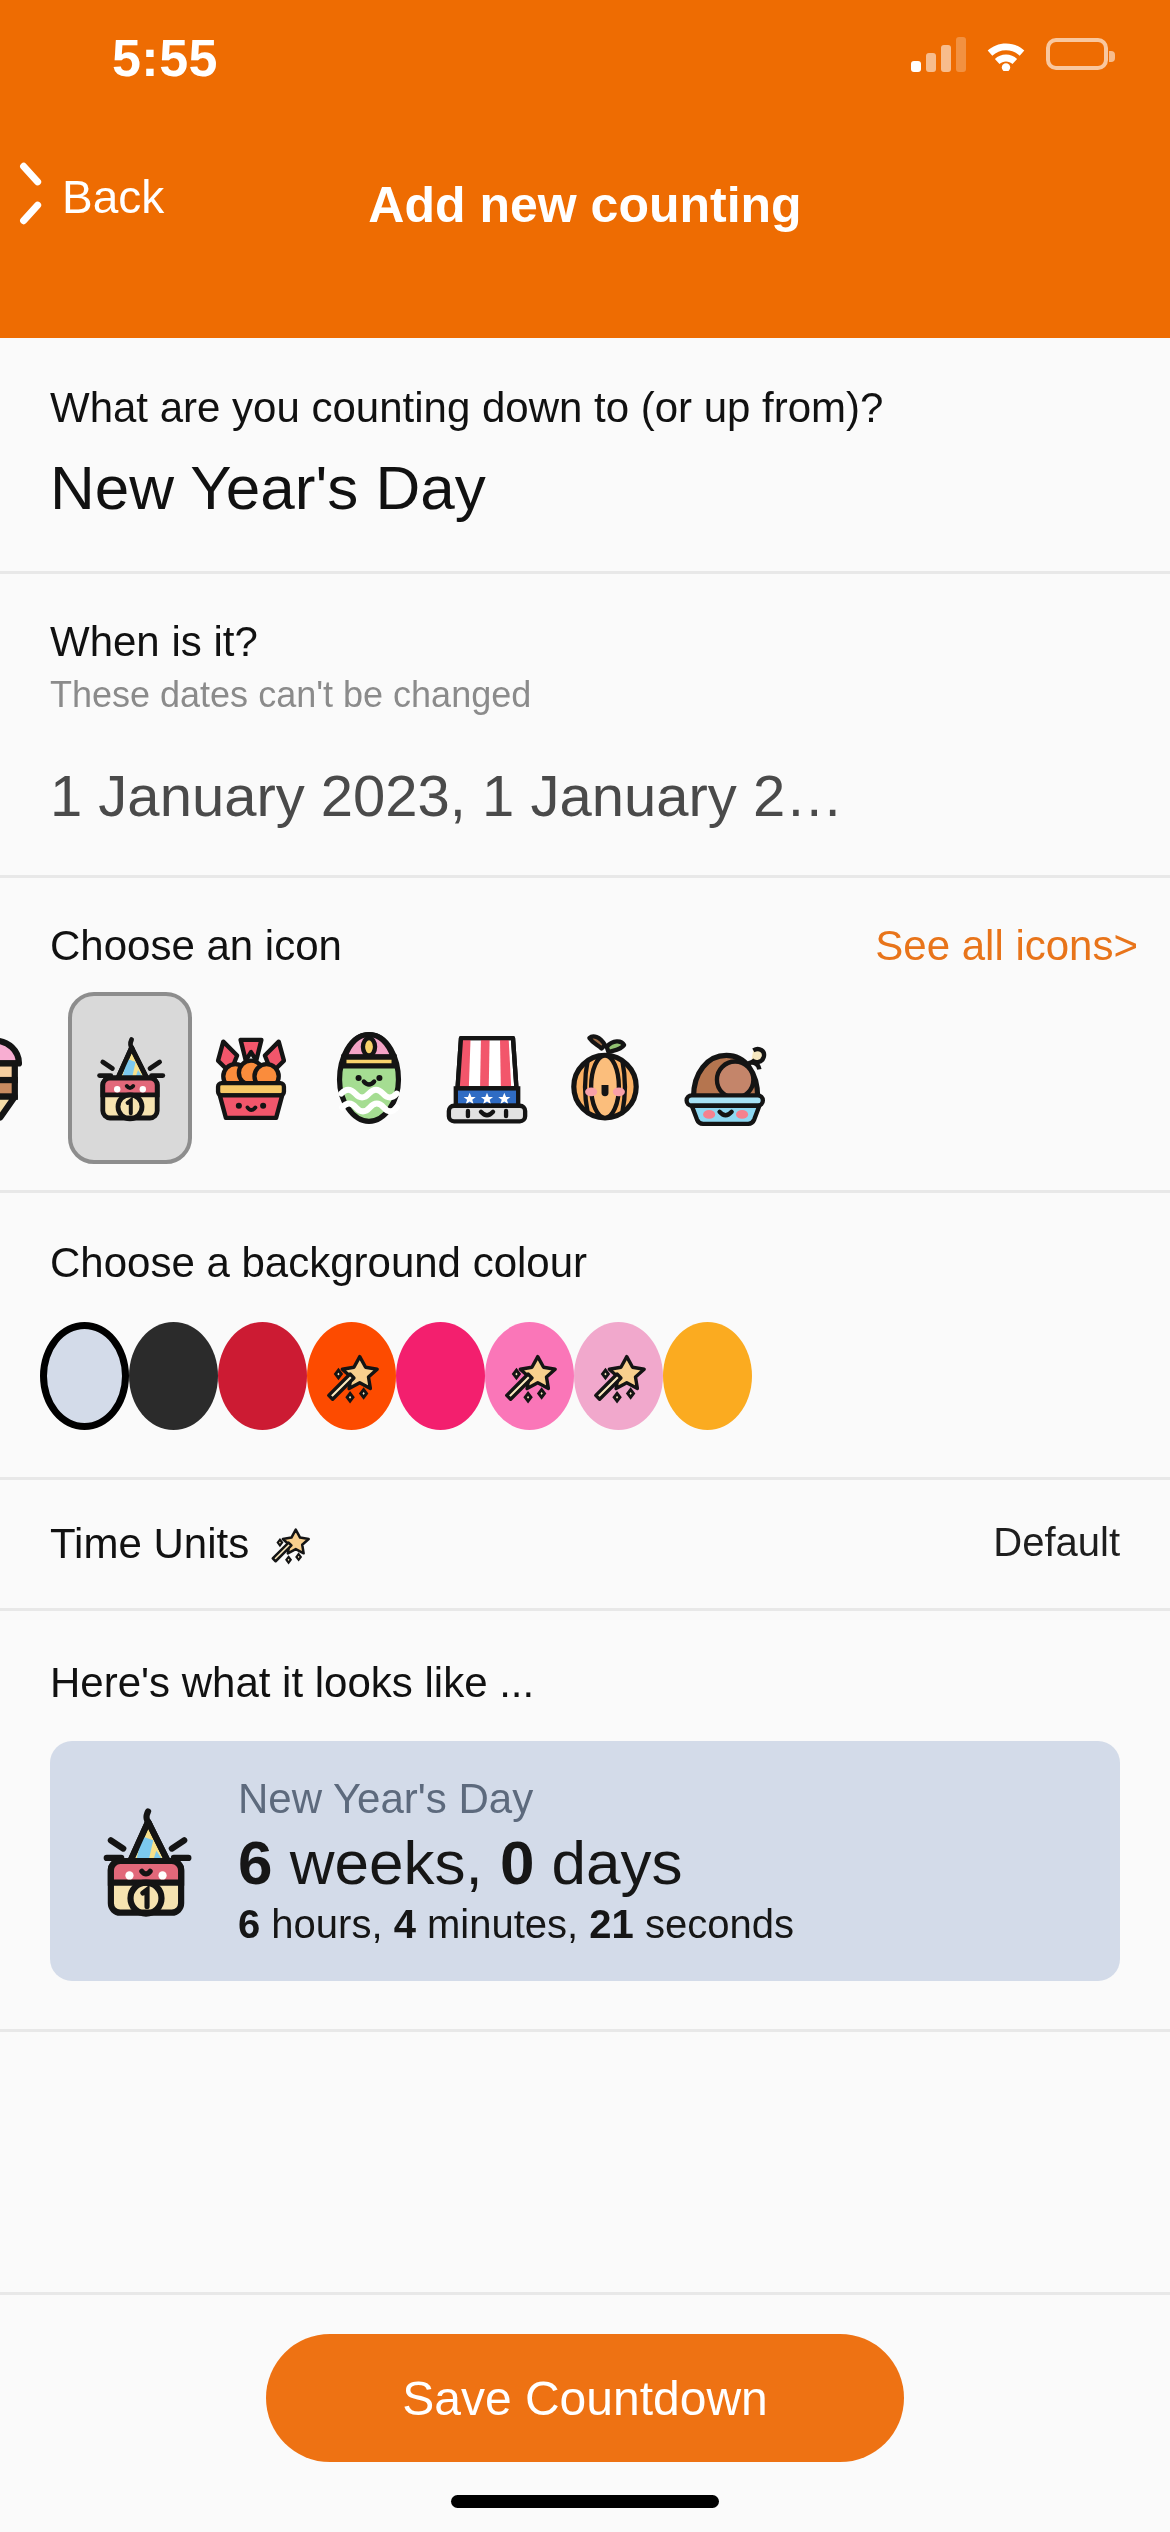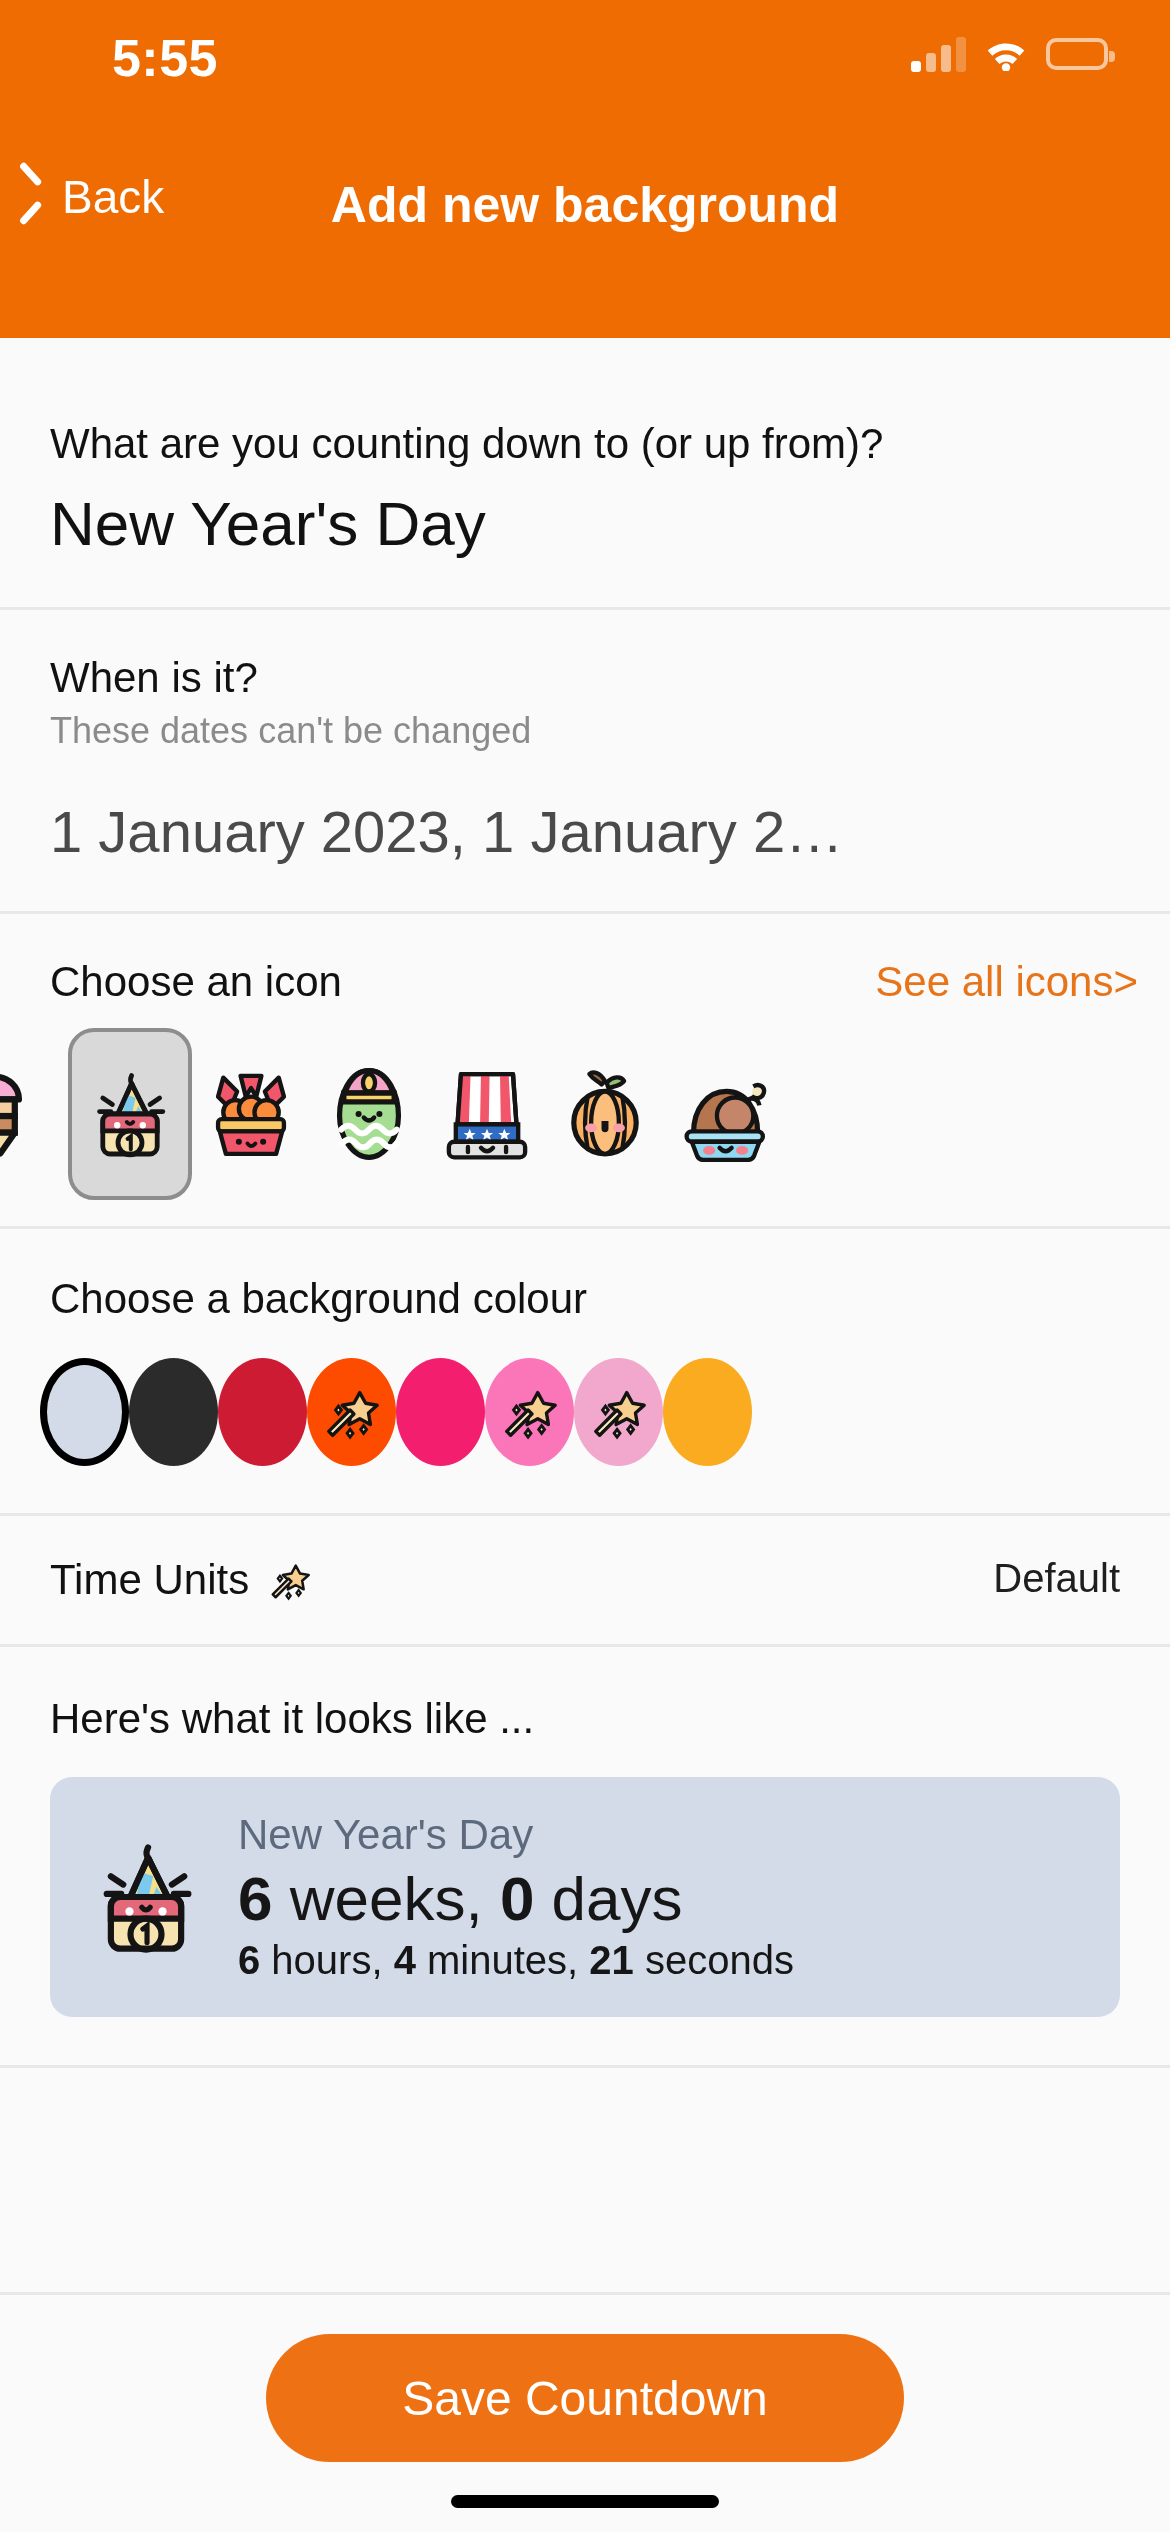--- a/index.html
+++ b/index.html
@@ -68,21 +68,21 @@
   }
   .chev-left::before { top: 11px; transform: rotate(-132deg); transform-origin: left center;}
   .chev-left::after  { top: 29px; transform: rotate(132deg); transform-origin: left center;}
   .nav-back-label { color: #fff; font-size: 46px; font-weight: 400; }
   .nav-title {
     position: absolute; left: 0; top: 176px; width: 1170px;
     text-align: center; color: #ffffff; font-size: 50px; font-weight: 700;
   }
 
   
-  .content { position: absolute; top: 338px; left: 0; width: 1170px; bottom: 0; margin-top: 36px; }
+  .content { position: absolute; top: 338px; left: 0; width: 1170px; bottom: 0; }
 
   .section { background: #fafafa; position: relative; }
   .divider { height: 3px; background: #e8e8e8; width: 100%; }
 
   .q-label { font-size: 42px; color: #111; padding: 46px 50px 0 50px; }
   .title-value {
     font-size: 62px; color: #111; padding: 20px 50px 48px 50px;
     white-space: nowrap; overflow: hidden;
   }
 
@@ -200,21 +200,21 @@
         <span class="batt">
           <span class="batt-fill" style="width:38%"></span>
         </span>
       </div>
     </div>
 
     <div class="nav-back">
       <span class="chev-left"></span>
       <span class="nav-back-label">Back</span>
     </div>
-    <div class="nav-title">Add new background</div>
+    <div class="nav-title">Add new counting</div>
   </div>
 
   <div class="content">
 
     <div class="section">
       <div class="q-label">What are you counting down to (or up from)?</div>
       <div class="title-value" placeholder="New Year's Day">New Year's Day</div>
     </div>
     <div class="divider"></div>
 

